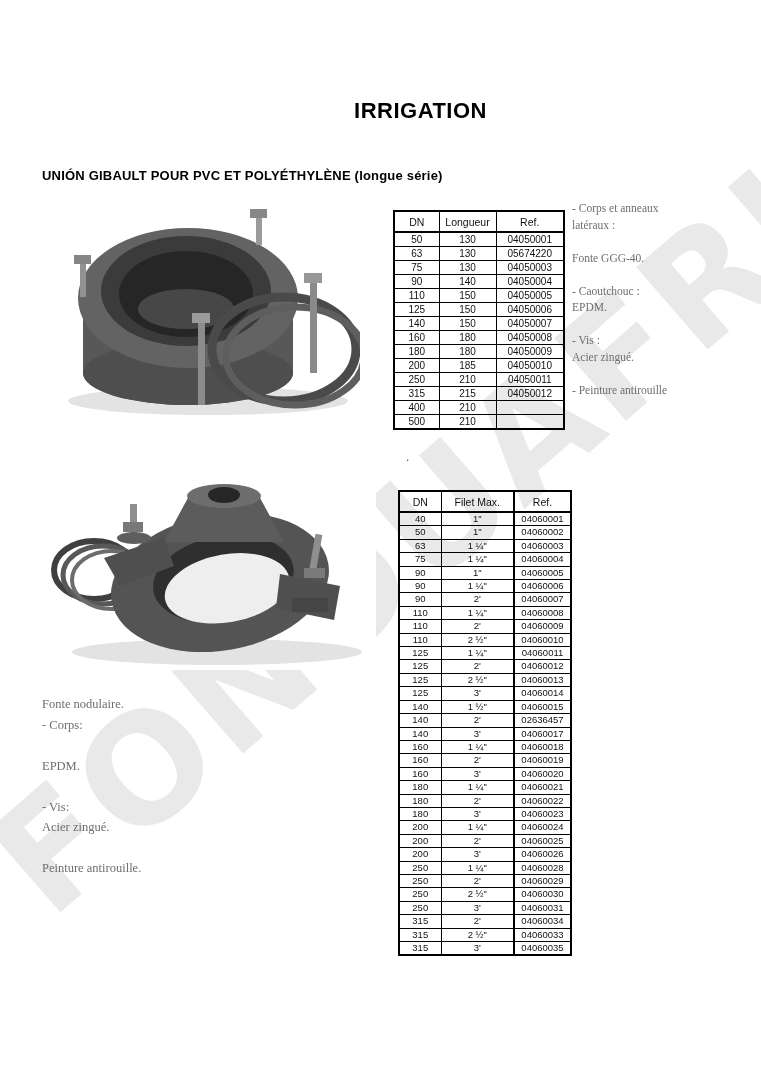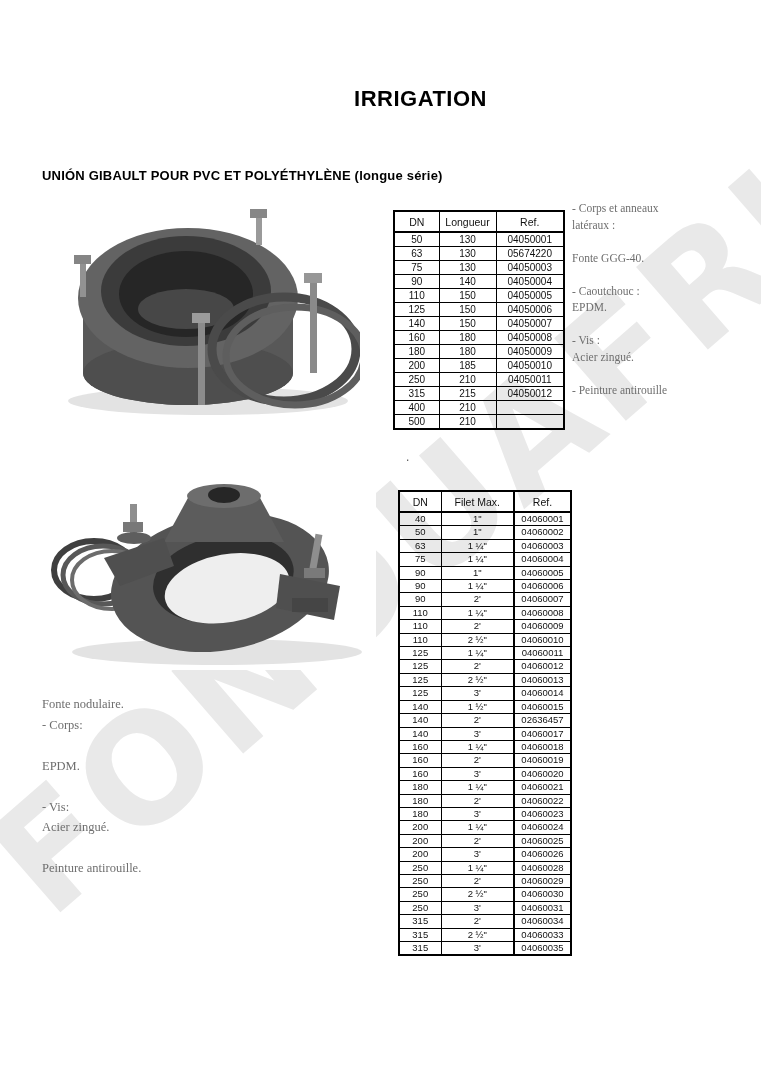--- a/index.html
+++ b/index.html
@@ -9,21 +9,21 @@
   }
   .watermark {
     position:absolute; left:16px; top:795px; z-index:0;
     font-family:"DejaVu Sans", sans-serif; font-weight:bold;
     font-size:150px; letter-spacing:6px; color:#e9e9e9; white-space:nowrap;
     transform:rotate(-41deg); transform-origin:0 50%;
     user-select:none;
   }
   .layer { position:absolute; inset:0; z-index:1; }
   .title {
-    position:absolute; top:86px; left:0; width:761px; box-sizing:border-box;
+    position:absolute; top:98px; left:0; width:761px; box-sizing:border-box;
     padding-left:80px; margin:0; text-align:center;
     font-size:22px; font-weight:bold; letter-spacing:0.5px;
   }
   .section-heading {
     position:absolute; margin:0; font-size:13px; font-weight:bold;
     letter-spacing:0.2px; white-space:nowrap;text-align:right;
   }
   #heading1 { left:42px; top:168px; }
   #heading2 { left:42px; top:441px; }
   .stray-dot { position:absolute; left:406px; top:450px; font-size:12px; color:#555; }

